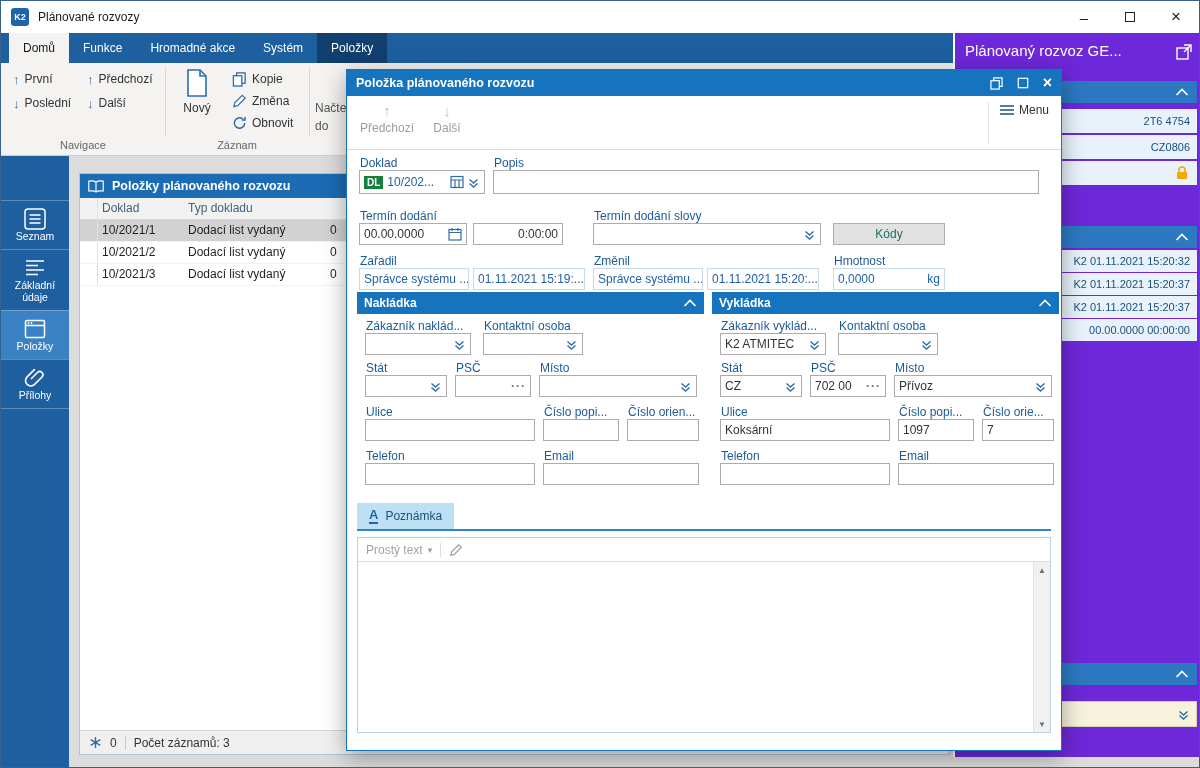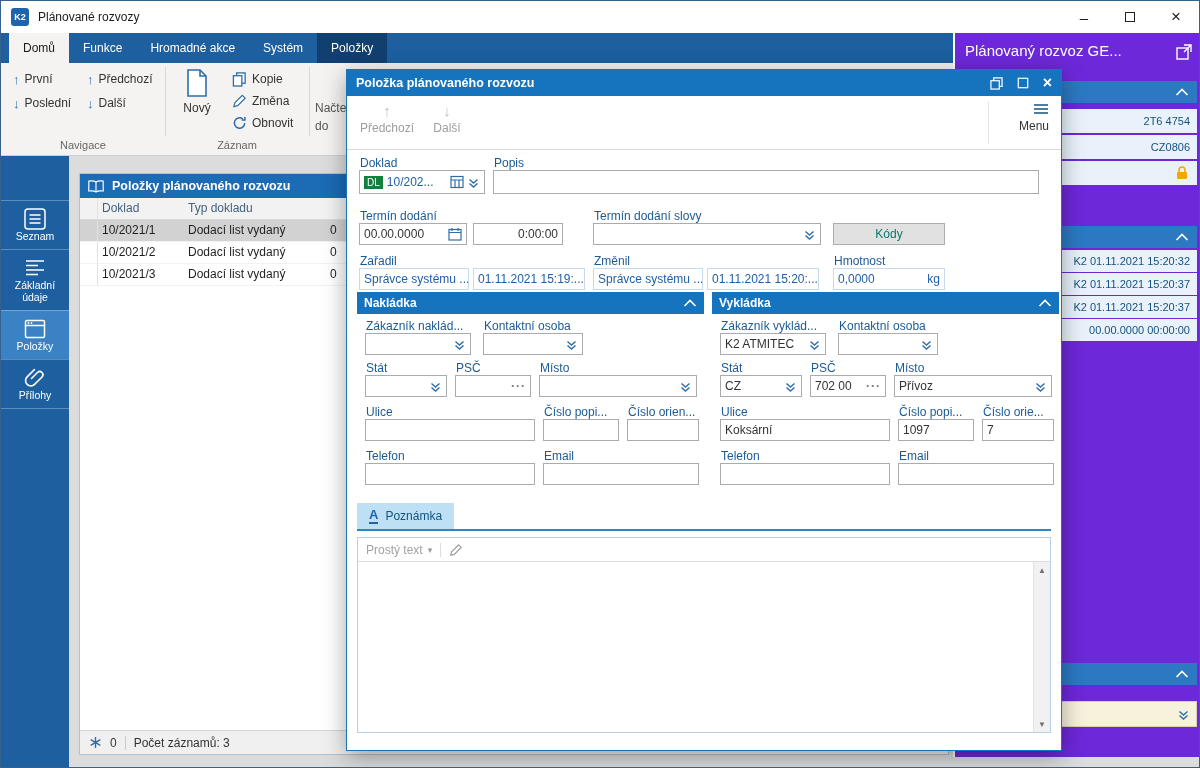--- a/index.html
+++ b/index.html
@@ -69,28 +69,28 @@
 
 .dialog{position:absolute;left:345px;top:68px;width:716px;height:682px;background:#fff;border:1px solid #1673BE;box-shadow:0 6px 22px rgba(0,0,0,.35);z-index:10}
 .dlg-title{position:absolute;top:0;left:0;right:0;height:26px;background:#1673BE;color:#fff;display:flex;align-items:center;padding:0 9px;font-size:12.5px;font-weight:bold}
 .dlg-ticons{margin-left:auto;display:flex;align-items:center;gap:14px}
 .dlg-close{font-size:16px;font-weight:bold;line-height:1}
 .dlg-toolbar{position:absolute;top:26px;left:0;right:0;height:54px;background:#fff;border-bottom:1px solid #D9D9D9}
 .tb-btn{position:absolute;top:6px;display:flex;flex-direction:column;align-items:center;gap:2px;font-size:12px;width:64px}
 .tb-btn.prev{left:8px}.tb-btn.next{left:76px;width:48px}
 .tb-ic{font-size:15px;color:#BDBDBD;font-weight:bold}
 .tb-lb{color:#9E9E9E}
-.tb-menu{position:absolute;top:7px;right:12px;display:flex;flex-direction:column;align-items:flex-end;gap:4px;font-size:12px;color:#333}
+.tb-menu{position:absolute;top:7px;right:12px;display:flex;flex-direction:row;align-items:center;gap:4px;font-size:12px;color:#333}
 .tb-sep{position:absolute;top:6px;right:72px;width:1px;height:42px;background:#E3E3E3}
 
 .lbl{position:absolute;font-size:12px;color:#1C5A96;white-space:nowrap}
 .fld{position:absolute;height:22px;background:#fff;border:1px solid #ABABAB;display:flex;align-items:center;padding:0 4px;font-size:12px;color:#333;overflow:hidden;white-space:nowrap}
 .fld.ro{border:1px solid #C8D9EA}
 .fld.ro .val{color:#1F5FA8}
-.badge{background:#15803d;color:#fff;font-size:10px;font-weight:normal;padding:1px 3px;margin-right:4px;flex:none}
+.badge{background:#15803d;color:#fff;font-size:10px;font-weight:bold;padding:1px 3px;margin-right:4px;flex:none}
 .bluetext{color:#1F5FA8}
 .mla{margin-left:auto}
 .icx{display:inline-flex;align-items:center;flex:none;padding-left:3px}
 .dots{color:#777;font-weight:bold;letter-spacing:1px}
 .btn{position:absolute;height:22px;background:#E1E1E1;border:1px solid #ADADAD;display:flex;align-items:center;justify-content:center;font-size:12px;color:#0f766e}
 
 [data-name="doklad-label"]{left:13px;top:86px}
 [data-name="popis-label"]{left:147px;top:86px}
 [data-name="doklad-field"]{left:12px;top:100px;width:126px;height:24px}
 [data-name="popis-field"]{left:146px;top:100px;width:546px;height:24px}

